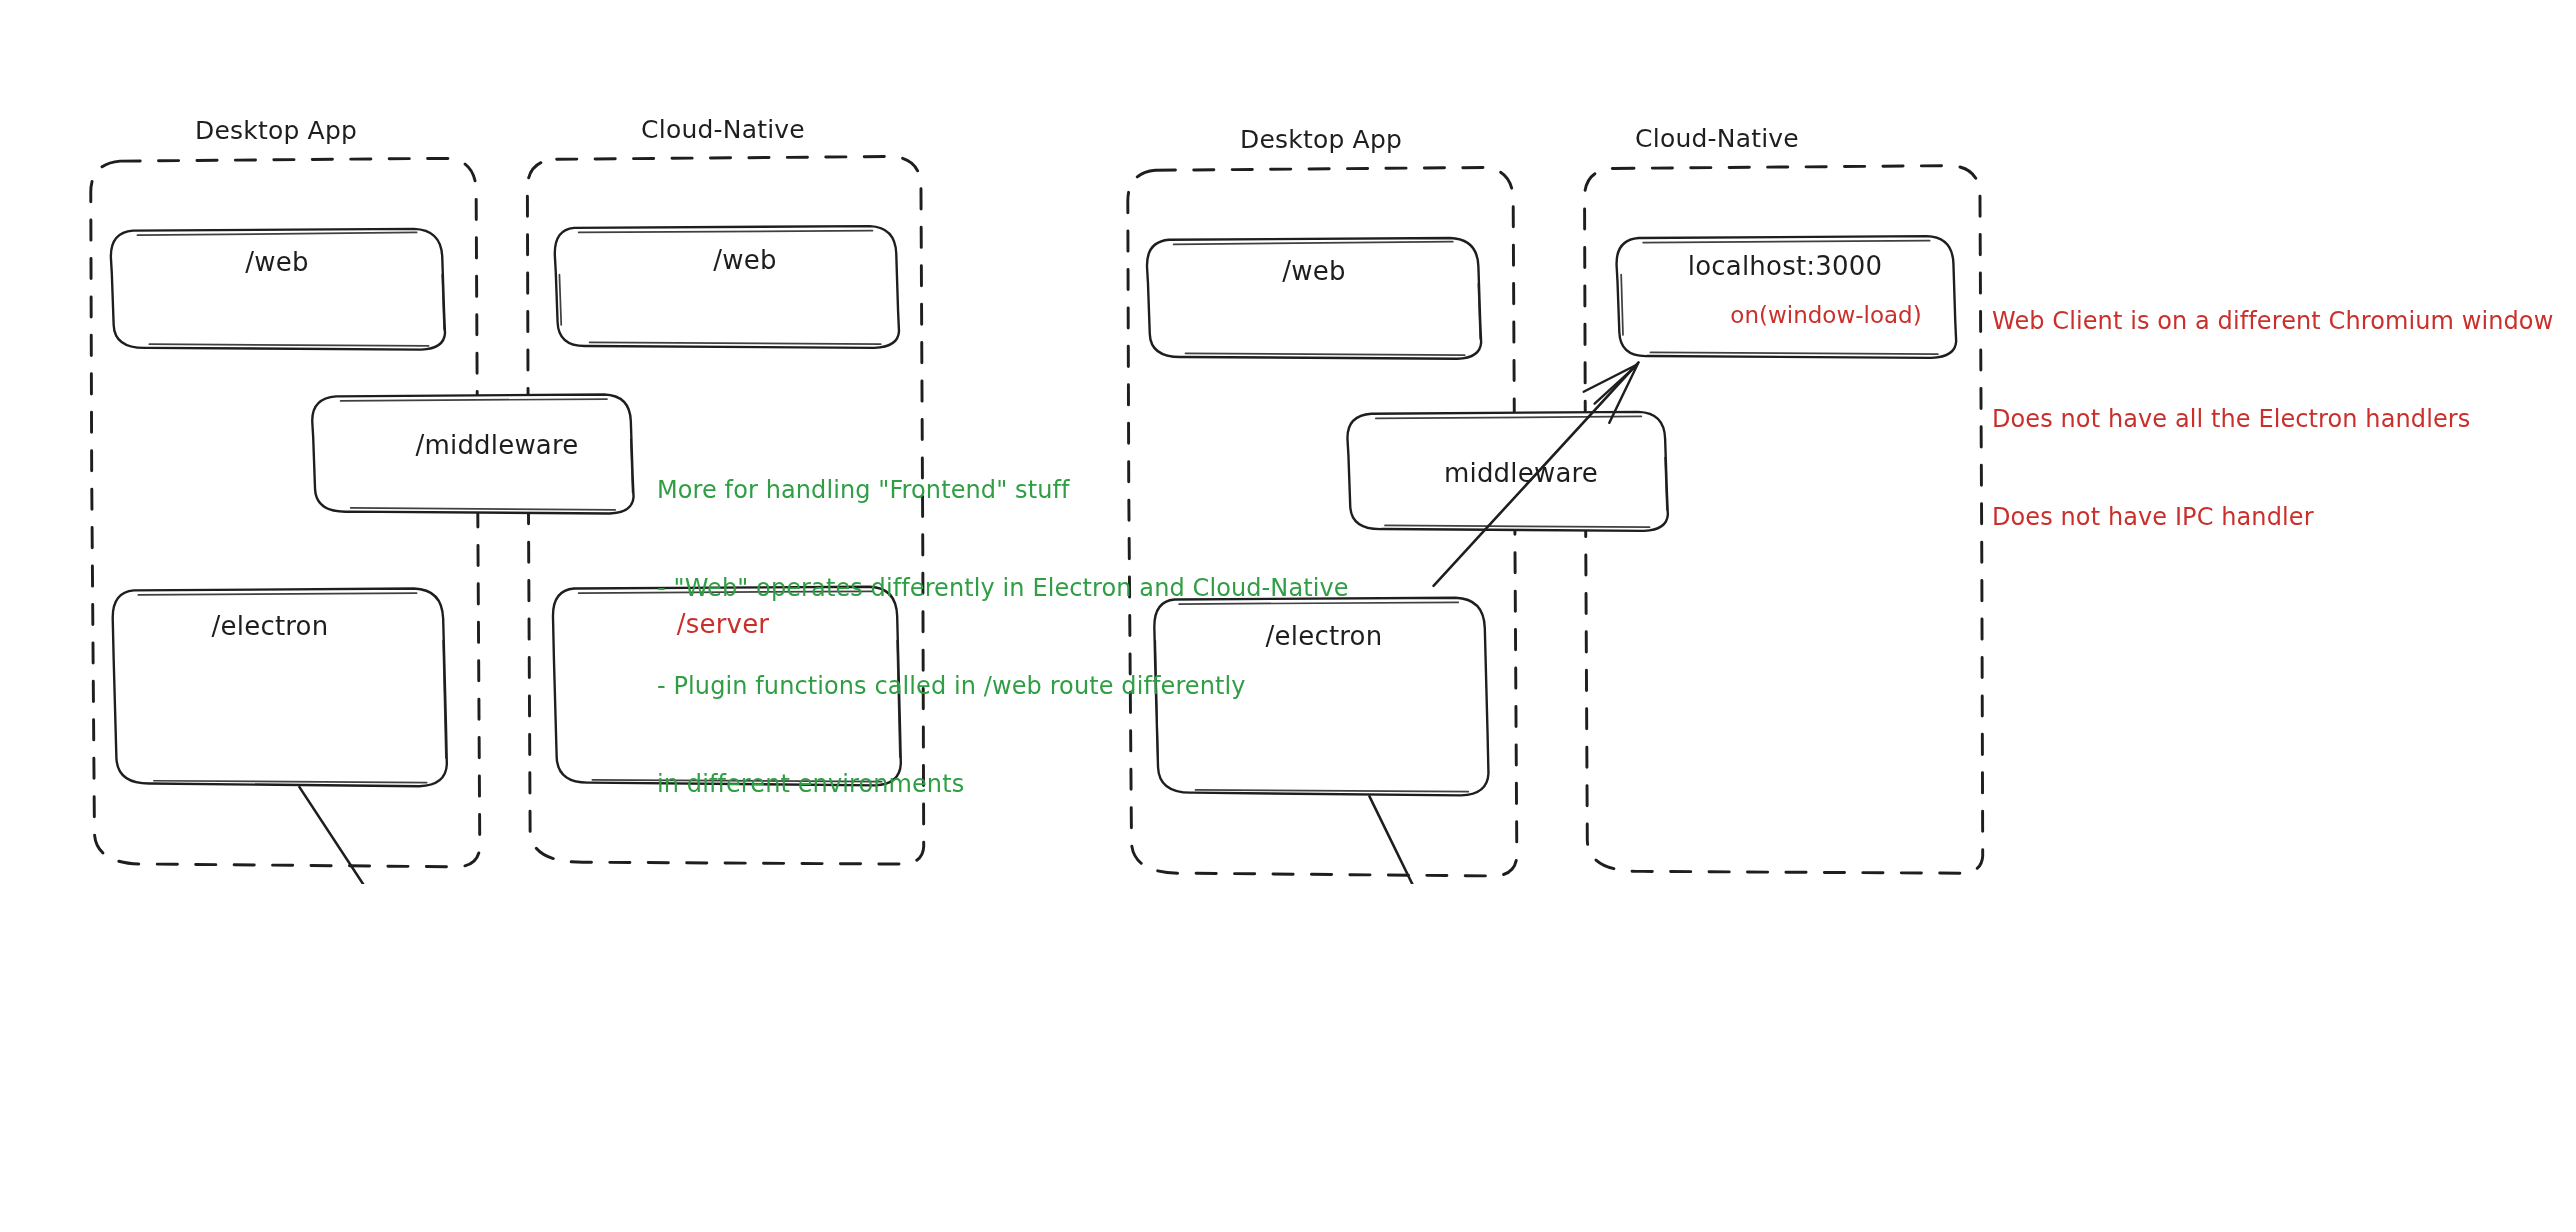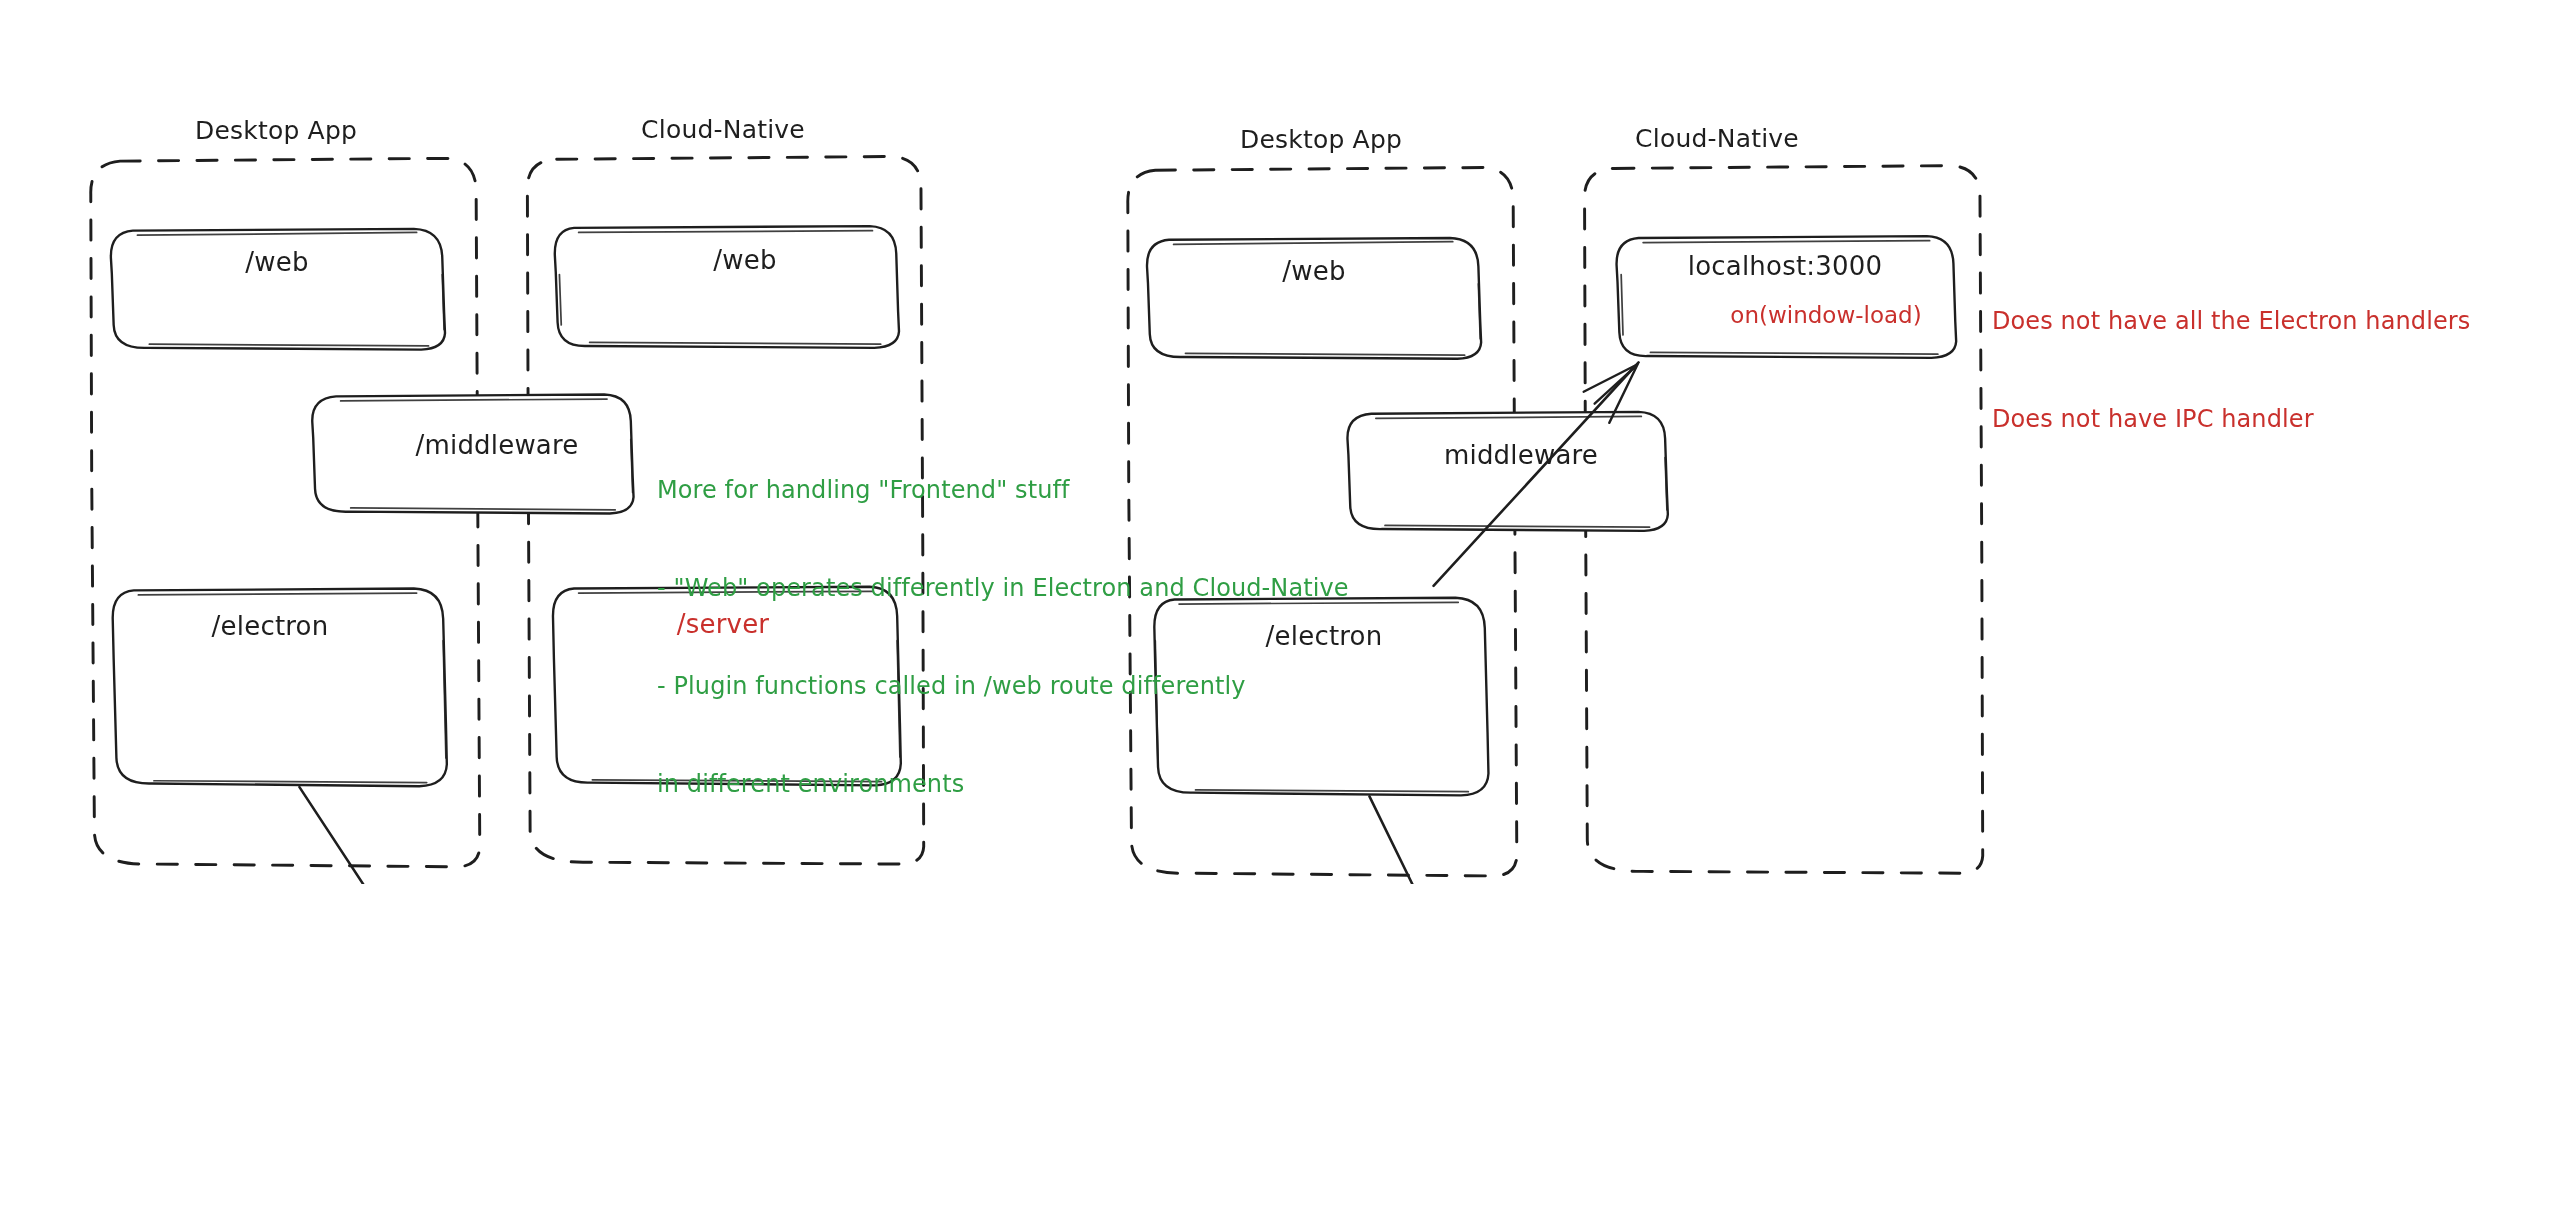--- a/index.html
+++ b/index.html
@@ -205,30 +205,31 @@
   <div class="lbl node-label" style="left:270px; top:609px;">/electron</div>
   <div class="lbl node-label red" style="left:723px; top:607px;">/server</div>
   <div class="lbl node-label" style="left:497px; top:977px;">/plugins</div>
 
   <div class="lbl group-title" style="left:1321px; top:123px;">Desktop App</div>
   <div class="lbl group-title" style="left:1717px; top:122px;">Cloud-Native</div>
 
   <div class="lbl node-label" style="left:1314px; top:254px;">/web</div>
   <div class="lbl node-label" style="left:1785px; top:249px;">localhost:3000</div>
   <div class="sub-label" style="left:1826px; top:302px;">on(window-load)</div>
-  <div class="lbl node-label" style="left:1521px; top:438px;">middleware</div>
+  <div class="lbl node-label" style="left:1521px; top:456px;">middleware</div>
   <div class="lbl node-label" style="left:1324px; top:619px;">/electron</div>
   <div class="lbl node-label" style="left:1537px; top:986px;margin-left:32px;">Plugins</div>
 
   <div class="note green" style="left:657px; top:409px;">
     <div>More for handling "Frontend" stuff</div>
     <div>- "Web" operates differently in Electron and Cloud-Native</div>
     <div>- Plugin functions called in /web route differently</div>
     <div>in different environments</div>
   </div>
 
   <div class="note red" style="left:1992px; top:240px;">
+    <div>Web Client is on a different Chromium window</div>
     <div>Does not have all the Electron handlers</div>
     <div>Does not have IPC handler</div>
   </div>
 
 </div>
 
 
 </body></html>

